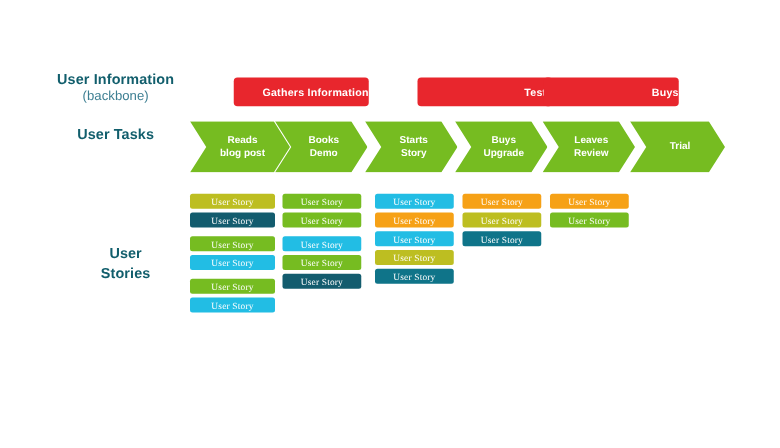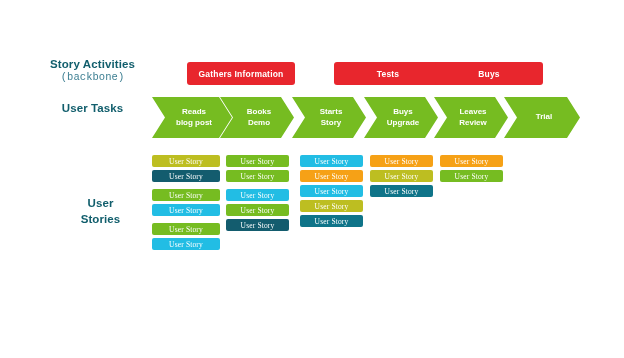--- a/index.html
+++ b/index.html
@@ -32,41 +32,40 @@
     font-weight: bold;
     font-size: 11.5px;
     color: #115e6c;
     letter-spacing: 0.1px;
   }
   .row-label .sub {
     display: block;
     font-size: 10.5px;
     color: #3d7f92;
     letter-spacing: 0.05px;
-    font-family: Liberation Mono, monospace;
   }
   #label-activities { left: 20px; top: 57px;  width: 145px; }
   #label-tasks      { left: 20px; top: 101px; width: 145px; }
   #label-stories    { left: 28px; top: 196px; width: 145px; }
   #label-stories .main { line-height: 1.35; }
 
   
   .activity-box {
     position: absolute;
     top: 62px;
     height: 23px;
     background: #e8262d;
     border-radius: 3px;
     color: #ffffff;
     font-size: 8.5px;
     font-weight: bold;
     letter-spacing: 0.2px;
     display: flex;
     align-items: center;
-    justify-content: center;
+    justify-content: flex-end;
     box-sizing: border-box;
   }
 
   
   #tasks-band {
     position: absolute;
     left: 152px;
     top: 97px;
     width: 404px;
     height: 41px;
@@ -122,21 +121,21 @@
     margin-bottom: 3px;
   }
   .story-card.gap-after { margin-bottom: 7px; }
 </style>
 </head>
 <body>
 
 <div id="canvas">
 
   <div class="row-label" id="label-activities">
-    <span class="main">Story Activities</span>
+    <span class="main">User Information</span>
     <span class="sub">(backbone)</span>
   </div>
 
   <div class="row-label" id="label-tasks">
     <span class="main">User Tasks</span>
   </div>
 
   <div class="row-label" id="label-stories">
     <span class="main">User</span>
     <span class="main">Stories</span>

